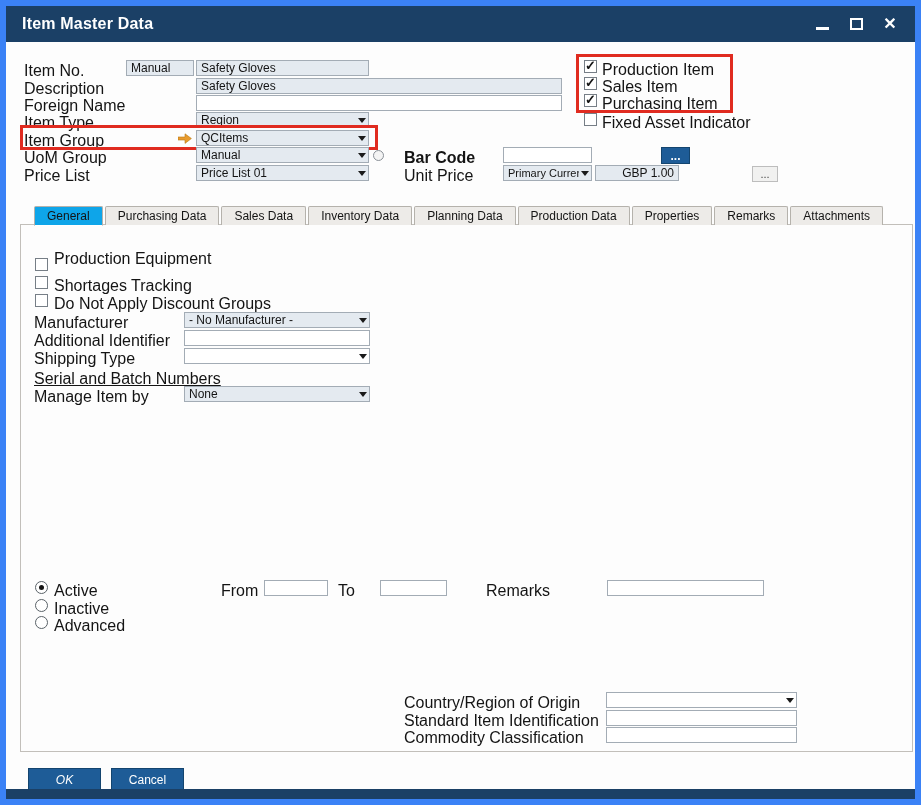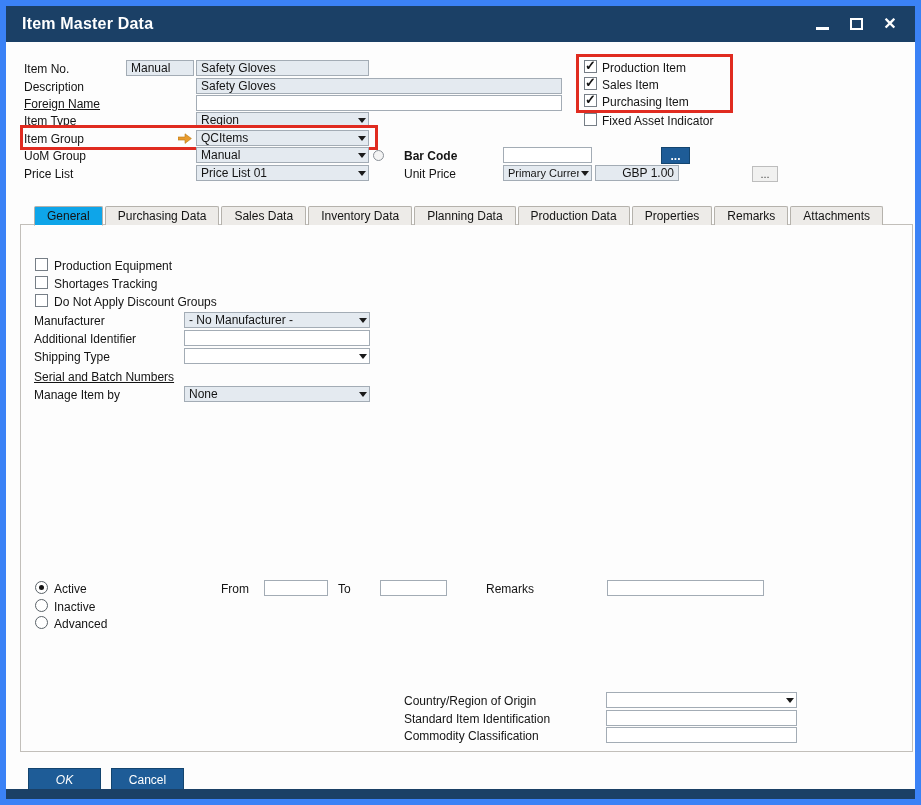--- a/index.html
+++ b/index.html
@@ -14,21 +14,21 @@
     position:absolute; top:0; left:0; right:0; height:36px;
     background:#1B4066; color:#fff; display:flex; align-items:center; padding:0 16px;
   }
   .titlebar .title { font-size:16px; font-weight:bold; letter-spacing:.2px; }
   .win-controls { margin-left:auto; display:flex; gap:16px; align-items:center; }
   .wc { cursor:pointer; display:flex; align-items:center; justify-content:center; width:18px; height:18px; }
   .wc-min i { display:block; width:13px; height:3px; background:#fff; margin-top:8px; }
   .wc-max i { display:block; width:13px; height:12px; border:2px solid #fff; }
   .wc-close { color:#fff; font-size:16px; font-weight:bold; line-height:1; }
   
-  .lbl { position:absolute; font-size:12px; color:#141414; white-space:nowrap; }
+  .lbl { position:absolute; font-size:16px; color:#141414; white-space:nowrap; }
   .fld {
     position:absolute; height:16px; background:#E4EAF0; border:1px solid #A3ACB5;
     font-size:12px; color:#141414; padding:0 4px; line-height:14px;
     white-space:nowrap; overflow:hidden;
   }
   .fld.white { background:#FFFFFF; }
   .fld.right { text-align:right; }
   .dd { display:flex; align-items:center; justify-content:space-between; padding-right:0; }
   .dd .val { overflow:hidden; white-space:nowrap; flex:1; }
   .dd-arrow { width:12px; height:100%; display:flex; align-items:center; justify-content:center; flex:none; cursor:pointer; }
@@ -113,21 +113,21 @@
     </div>
   </div>
 
   <span class="lbl" style="left:18px; top:56px;">Item No.</span>
   <div class="fld" style="left:120px; top:54px; width:68px;">Manual</div>
   <div class="fld" style="left:190px; top:54px; width:173px;">Safety Gloves</div>
 
   <span class="lbl" style="left:18px; top:74px;">Description</span>
   <div class="fld" style="left:190px; top:72px; width:366px;">Safety Gloves</div>
 
-  <span class="lbl" style="left:18px; top:91px;text-decoration:underline;">Foreign Name</span>
+  <span class="lbl" style="left:18px; top:91px;">Foreign Name</span>
   <div class="fld white" style="left:190px; top:89px; width:366px;"></div>
 
   <span class="lbl" style="left:18px; top:108px;">Item Type</span>
   <div class="fld dd" style="left:190px; top:106px; width:173px;">
     <span class="val">Region</span>
     <span class="dd-arrow"></span>
   </div>
 
   <span class="lbl" style="left:18px; top:126px;">Item Group</span>
   <span class="link-arrow" style="left:172px; top:127px;">
@@ -187,21 +187,21 @@
     <div class="tab">Inventory Data</div>
     <div class="tab">Planning Data</div>
     <div class="tab">Production Data</div>
     <div class="tab">Properties</div>
     <div class="tab">Remarks</div>
     <div class="tab">Attachments</div>
   </div>
   <div class="panel"></div>
 
   <span class="checkbox" style="left:29px; top:252px;"></span>
-  <span class="lbl" style="left:48px; top:253px;">Production Equipment</span>
+  <span class="lbl" style="left:48px; top:244px;">Production Equipment</span>
 
   <span class="checkbox" style="left:29px; top:270px;"></span>
   <span class="lbl" style="left:48px; top:271px;">Shortages Tracking</span>
 
   <span class="checkbox" style="left:29px; top:288px;"></span>
   <span class="lbl" style="left:48px; top:289px;">Do Not Apply Discount Groups</span>
 
   <span class="lbl" style="left:28px; top:308px;">Manufacturer</span>
   <div class="fld dd" style="left:178px; top:306px; width:186px;">
     <span class="val">- No Manufacturer -</span>

